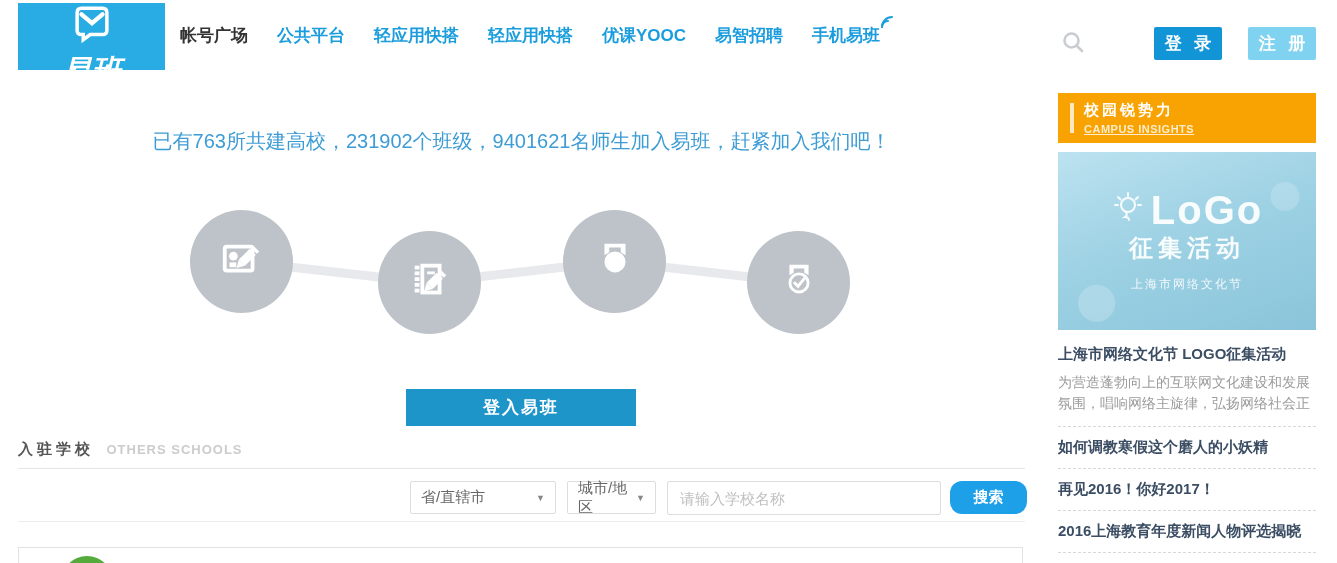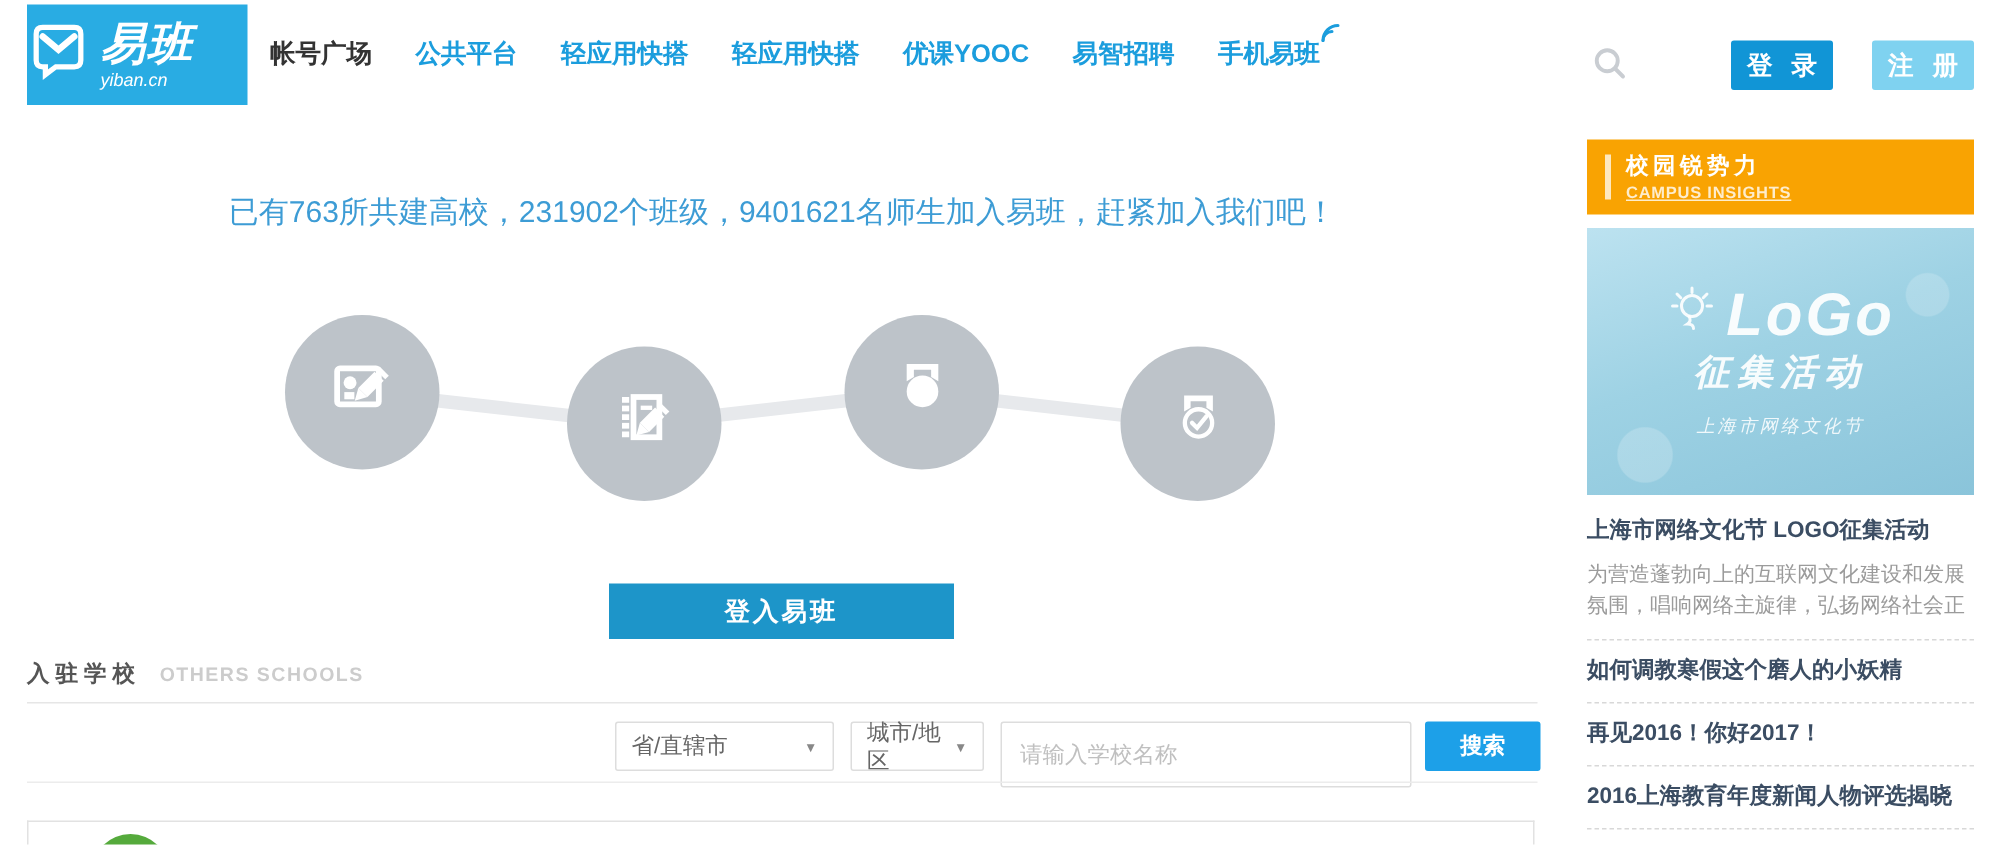--- a/index.html
+++ b/index.html
@@ -2,21 +2,21 @@
 <html><head>
 <meta charset="utf-8">
 <style>
   * { margin:0; padding:0; box-sizing:border-box; }
   html,body { width:1337px; height:563px; overflow:hidden; background:#fff;
     font-family:"Liberation Sans","DejaVu Sans",sans-serif; }
   #page { position:relative; width:1337px; height:563px; background:#fff; }
 
   
   .logo { position:absolute; left:18px; top:3px; width:147px; height:67px;
-    background:#29ace3; display:flex; align-items:center; justify-content:flex-start; gap:7px; cursor:pointer; }
+    background:#29ace3; display:flex; align-items:center; justify-content:space-between; gap:7px; cursor:pointer;flex-direction:column; }
   .logo-txt { color:#fff; line-height:1; }
   .logo-cn { font-size:30px; font-weight:bold; font-style:italic; letter-spacing:1px; }
   .logo-en { font-size:12px; font-style:italic; margin-top:2px; }
 
   .nav { position:absolute; left:180px; top:0; height:70px; display:flex; align-items:center; gap:29px; }
   .nav a { font-size:17px; font-weight:bold; color:#1b9ddd; text-decoration:none; white-space:nowrap; position:relative; }
   .nav a.active { color:#333; }
   .signal { position:absolute; top:-10px; right:-14px; }
 
   .search-ico { position:absolute; left:1061px; top:30px; width:24px; height:24px; cursor:pointer; }
@@ -45,44 +45,44 @@
     border:none; color:#fff; font-size:17px; font-weight:bold; letter-spacing:2px; cursor:pointer;
     font-family:inherit;text-align:center; }
 
   
   .form-row { position:absolute; top:481px; height:33px; }
   .sel { position:absolute; height:33px; border:1px solid #ddd; border-radius:2px; background:#fff;
     font-size:15px; color:#666; display:flex; align-items:center; padding:0 10px; justify-content:space-between; cursor:pointer; }
   .sel .caret { font-size:9px; color:#888; margin-left:8px; }
   #sel-prov { left:410px; width:146px;gap:14px; }
   #sel-city { left:567px; width:89px; }
-  .inp { position:absolute; left:667px; width:274px; height:44px; border:1px solid #ddd; border-radius:2px;
+  .inp { position:absolute; left:667px; width:274px; height:34px; border:1px solid #ddd; border-radius:2px;
     font-size:15px; color:#333; padding:0 12px; font-family:inherit; }
   .inp::placeholder { color:#c0c0c0; }
   .btn-search { position:absolute; left:950px; width:77px; height:33px; background:#1da0e8; border:none;
-    border-radius:2px; color:#fff; font-size:15px; font-weight:bold; cursor:pointer; font-family:inherit; }
+    border-radius:12px; color:#fff; font-size:15px; font-weight:bold; cursor:pointer; font-family:inherit; }
 
   .divider-bottom { position:absolute; left:18px; top:521px; width:1007px; border-top:1px solid #ececec; }
   .bottom-card { position:absolute; left:18px; top:547px; width:1005px; height:17px;
     border:1px solid #e2e2e2; border-bottom:none; background:#fff; }
   .green-dot { position:absolute; left:61px; top:556px; width:52px; height:52px; border-radius:50%; background:#55aa3c; }
 
   
   .side { position:absolute; left:1058px; top:93px; width:258px; }
   .side-hdr { position:relative; height:50px; background:#f9a302; padding:8px 0 0 26px; cursor:default; }
   .side-hdr .bar { position:absolute; left:12px; top:10px; width:4px; height:30px; background:rgba(255,255,255,.75); }
   .side-hdr .t1 { color:#fff; font-weight:bold; font-size:15px; letter-spacing:3px; }
   .side-hdr .t2 { color:rgba(255,255,255,.8); font-weight:bold; font-size:11px; letter-spacing:.5px; margin-top:3px;text-decoration:underline; }
 
   .banner { position:absolute; top:59px; left:0; width:258px; height:178px; cursor:pointer;
     background:
       radial-gradient(circle at 15% 85%, rgba(255,255,255,.20) 0 18px, transparent 19px),
       radial-gradient(circle at 88% 25%, rgba(255,255,255,.18) 0 14px, transparent 15px),
       linear-gradient(160deg,#bce2f0 0%, #9ed2e4 45%, #8ac4da 100%);
-    display:flex; flex-direction:column; align-items:center; justify-content:center;font-style:italic; }
+    display:flex; flex-direction:column; align-items:center; justify-content:center; }
   .banner-row { display:flex; align-items:center; gap:6px; }
   .banner-logo { font-size:40px; font-weight:bold; color:rgba(255,255,255,.92); letter-spacing:2px; line-height:1; }
   .banner-sub { font-size:24px; font-weight:bold; color:rgba(255,255,255,.92); letter-spacing:5px; margin-top:2px; }
   .banner-cap { font-size:12px; color:rgba(255,255,255,.85); letter-spacing:2px; margin-top:12px; }
 
   .news { position:absolute; top:241px; left:0; width:258px; }
   .news-item { padding:11px 0 12px; border-bottom:1px dashed #d8d8d8; cursor:pointer; }
   .news-item:last-child { border-bottom:none; }
   .news-title { font-size:15px; font-weight:bold; color:#3b4d63; line-height:1.2; }
   .news-desc { font-size:14px; color:#9b9b9b; line-height:1.5; margin-top:9px; }

